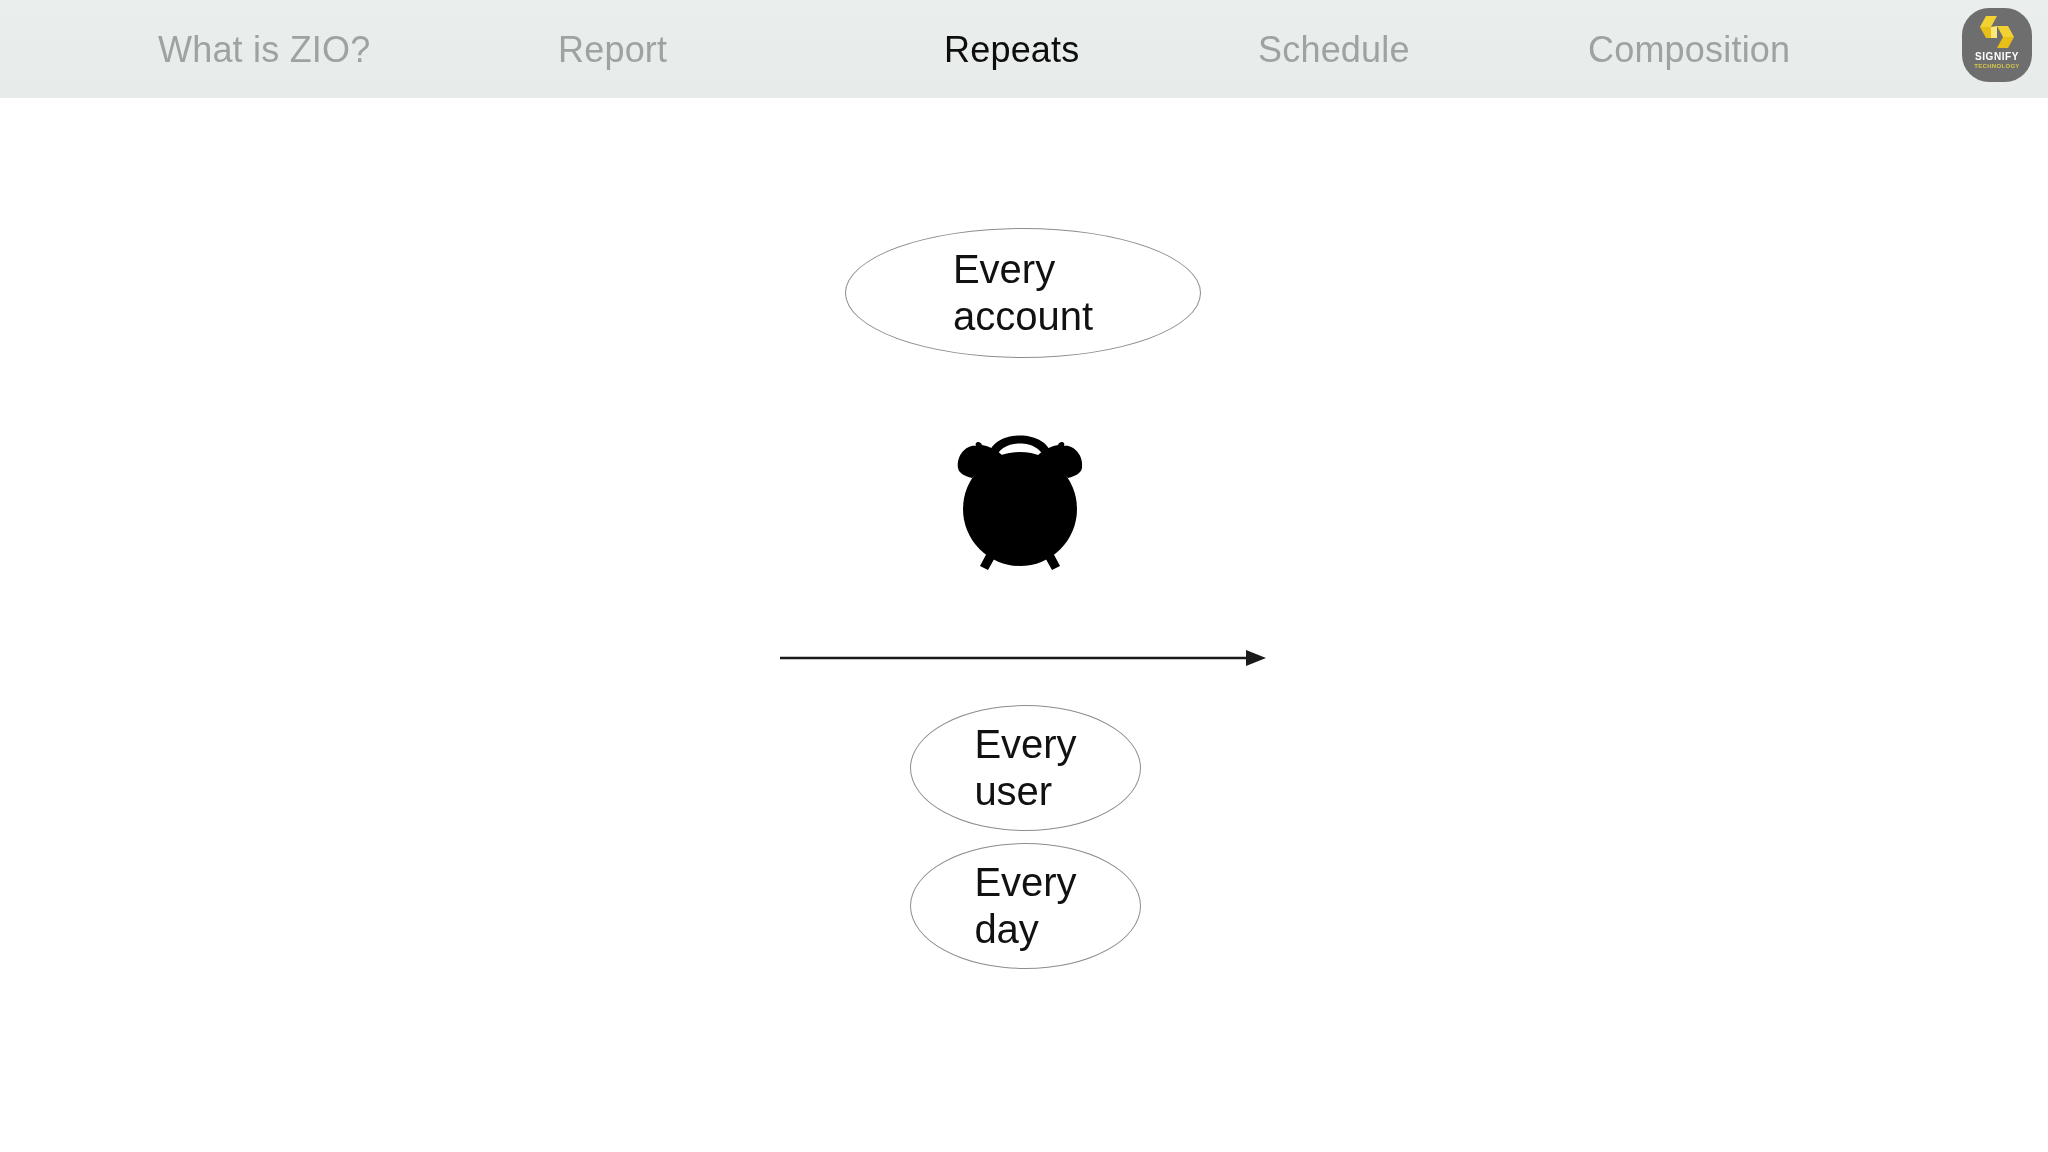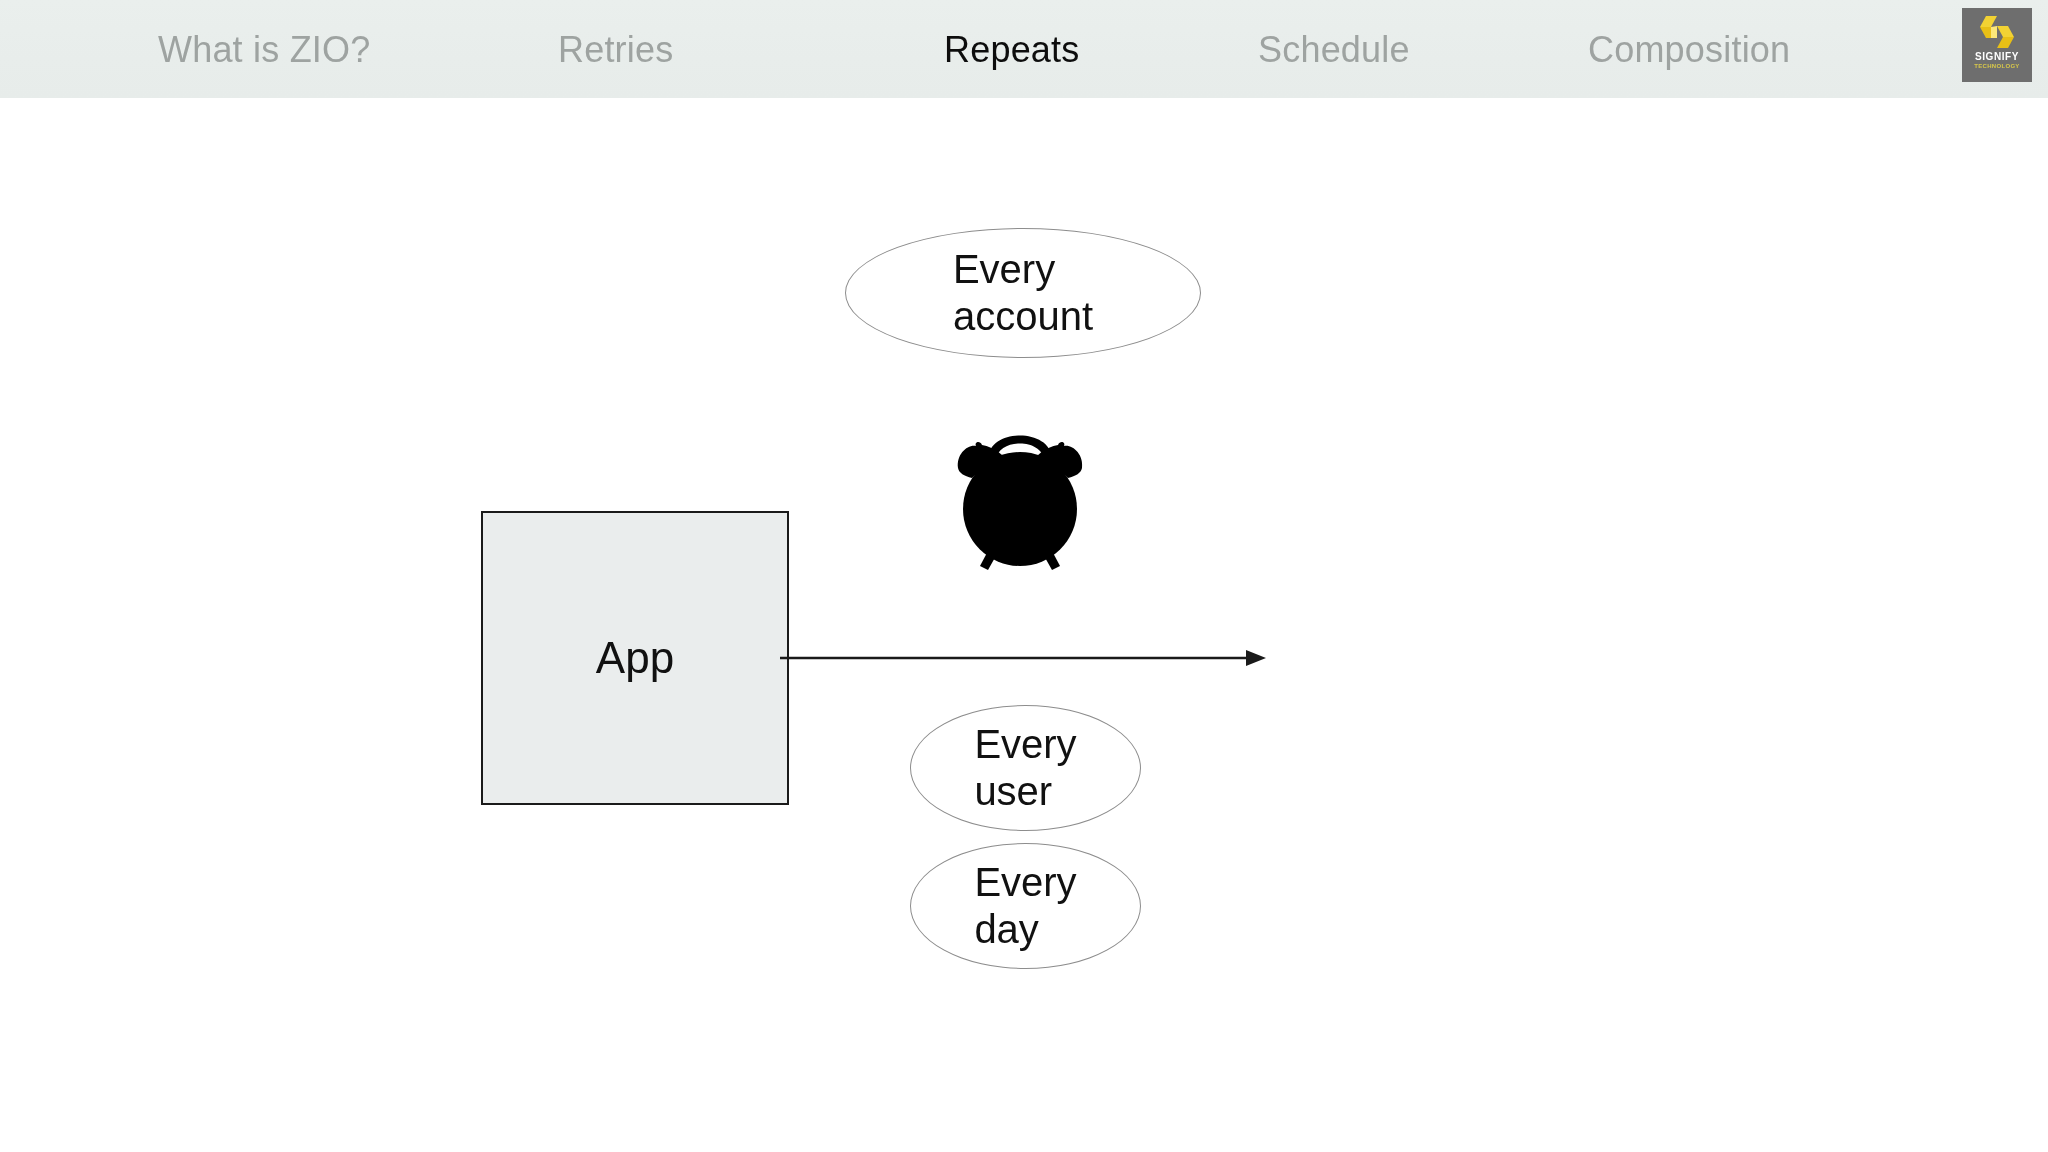--- a/index.html
+++ b/index.html
@@ -62,20 +62,21 @@
     position: absolute;
     left: 1962px; top: 8px;
     width: 70px; height: 74px;
     background: #6e6e6e;
     display: flex;
     flex-direction: column;
     align-items: center;
     justify-content: flex-start;
     padding-top: 7px;
     overflow: hidden;
+    border-radius: 27px;
   }
   #logo .logo-mark { width: 40px; height: 34px; }
   #logo .logo-name {
     color: #ffffff;
     font-size: 10px;
     font-weight: 700;
     letter-spacing: 0.6px;
     margin-top: 2px;
     line-height: 11px;
   }
@@ -150,21 +151,21 @@
   }
 </style>
 </head>
 <body>
 
 <div id="slide">
 
   <div id="navbar">
     <div class="nav-items">
       <div class="nav-item nav-pos-0">What is ZIO?</div>
-      <div class="nav-item nav-pos-1">Retries</div>
+      <div class="nav-item nav-pos-1">Report</div>
       <div class="nav-item nav-pos-2 active">Repeats</div>
       <div class="nav-item nav-pos-3">Schedule</div>
       <div class="nav-item nav-pos-4">Composition</div>
     </div>
 
     <div id="logo">
       <svg class="logo-mark" viewBox="0 0 40 34">
         <polygon points="20,1 9,1 3,12 14,12" fill="#f2d233"></polygon>
         <polygon points="14,12 3,12 9,23 20,23" fill="#e8bf16"></polygon>
         <polygon points="20,11 31,11 37,22 26,22" fill="#f2d233"></polygon>
@@ -195,23 +196,20 @@
 
       <rect x="60" y="40" width="21" height="11" rx="2" fill="#000000"></rect>
       <rect x="68" y="48" width="4" height="16" fill="#000000"></rect>
 
       <path d="M30 152 L48 118 L56 124 L38 156 Z" fill="#000000"></path>
       <path d="M110 152 L92 118 L84 124 L102 156 Z" fill="#000000"></path>
 
       <circle cx="70" cy="95" r="57" fill="#000000"></circle>
     </svg>
 
-    <div class="node-box" id="box-app">
-      <span class="node-label">App</span>
-    </div>
 
     <svg id="arrow-svg">
       <line x1="0" y1="30" x2="466" y2="30" stroke="#1a1a1a" stroke-width="2.6"></line>
       <polygon points="466,22 486,30 466,38" fill="#1a1a1a"></polygon>
     </svg>
 
 
     <div class="ellipse" id="ell-user">
       <span class="ellipse-label">Every
 user</span>

